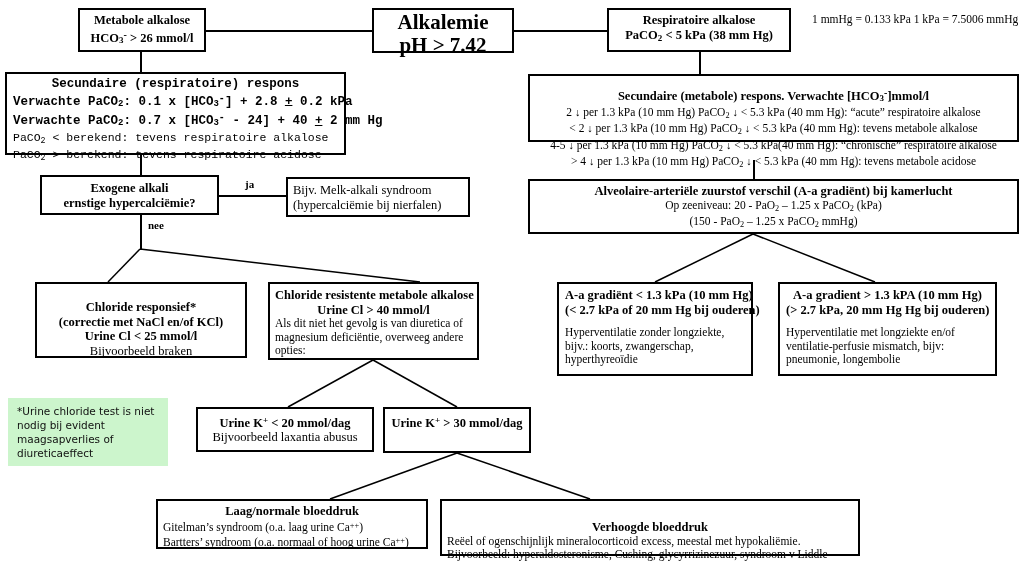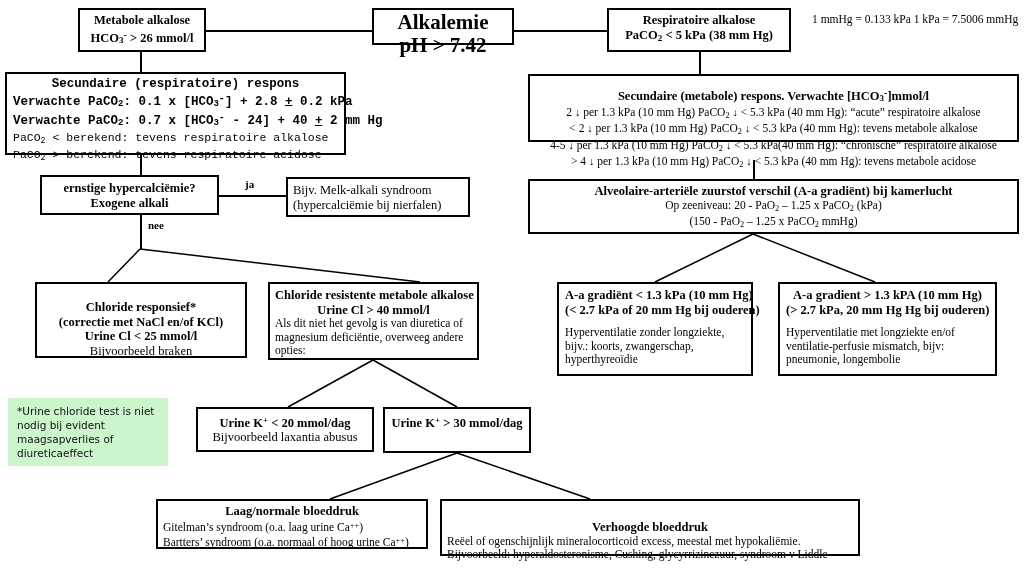--- a/index.html
+++ b/index.html
@@ -121,21 +121,21 @@
   <svg class="diag" style="left:0; top:0; width:1024px; height:579px;">
     <line x1="457" y1="453" x2="330" y2="499"></line>
     <line x1="457" y1="453" x2="590" y2="499"></line>
   </svg>
 
   <div class="box pad ctr fs12 b" style="left:78px; top:8px; width:128px; height:44px;">
     <span class="ln">Metabole alkalose</span>
     <span class="ln"><span>HCO</span><sub>3</sub><span style="vertical-align:0.35em;font-size:0.8em;">-</span><span>  &gt; 26 mmol/l</span></span>
   </div>
 
-  <div class="box pad ctr fs20 b" style="left:372px; top:8px; width:142px; height:37px; padding-top:1px;">
+  <div class="box pad ctr fs20 b" style="left:372px; top:8px; width:142px; height:45px; padding-top:1px;">
     <span class="ln">Alkalemie</span>
     <span class="ln">pH &gt; 7.42</span>
   </div>
 
   <div class="box pad ctr fs12 b" style="left:607px; top:8px; width:184px; height:44px;">
     <span class="ln">Respiratoire alkalose</span>
     <span class="ln"><span>PaCO</span><sub>2</sub><span> &lt; 5 kPa (38 mm Hg)</span></span>
   </div>
 
   <div class="conv" style="left:812px; top:12px;">
@@ -153,22 +153,22 @@
 
   <div class="box" style="left:528px; top:74px; width:491px; height:68px; padding:10px 5px;">
     <span class="ln ctr b fs12">Secundaire (metabole) respons. Verwachte [HCO<sub>3</sub><span style="vertical-align:0.35em;font-size:0.8em;">-</span>]mmol/l</span>
     <span class="ln ctr fs11">2 <span class="arrow-d">↓</span> per 1.3 kPa (10 mm Hg) PaCO<sub>2</sub> <span class="arrow-d">↓</span> &lt; 5.3 kPa (40 mm Hg): “acute”  respiratoire alkalose</span>
     <span class="ln ctr fs11">&lt; 2 <span class="arrow-d">↓</span> per 1.3 kPa (10 mm Hg) PaCO<sub>2</sub> <span class="arrow-d">↓</span> &lt; 5.3 kPa (40 mm Hg): tevens metabole alkalose</span>
     <span class="ln ctr fs11">4-5 <span class="arrow-d">↓</span> per 1.3 kPa (10 mm Hg) PaCO<sub>2</sub> <span class="arrow-d">↓</span> &lt; 5.3 kPa(40 mm Hg): “chronische”  respiratoire alkalose</span>
     <span class="ln ctr fs11">&gt; 4 <span class="arrow-d">↓</span> per 1.3 kPa (10 mm Hg) PaCO<sub>2</sub> <span class="arrow-d">↓</span> &lt; 5.3 kPa (40 mm Hg): tevens metabole acidose</span>
   </div>
 
   <div class="box pad ctr b fs12" style="left:40px; top:175px; width:179px; height:40px; padding-top:4px;">
+    <span class="ln">Exogene alkali</span>
     <span class="ln">ernstige hypercalciëmie?</span>
-    <span class="ln">Exogene alkali</span>
   </div>
 
   <div class="edgelabel" style="left:243px; top:178px;">ja</div>
   <div class="edgelabel" style="left:146px; top:219px;">nee</div>
 
   <div class="box pad lft fs12" style="left:286px; top:177px; width:184px; height:40px; padding-top:4px;">
     <span class="ln">Bijv. Melk-alkali syndroom</span>
     <span class="ln">(hypercalciëmie bij nierfalen)</span>
   </div>
 

